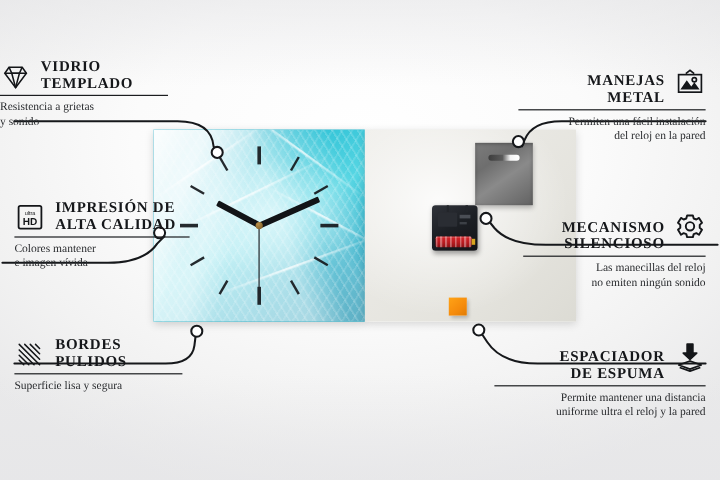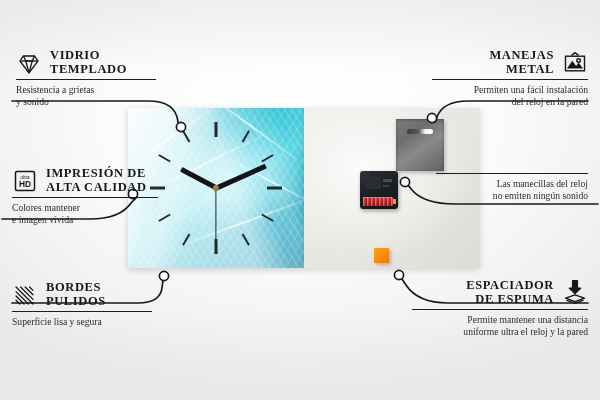--- a/index.html
+++ b/index.html
@@ -220,21 +220,21 @@
   .title {
     font-family: "Liberation Serif", serif;
     font-size: 12.5px;
     font-weight: bold;
     letter-spacing: 0.6px;
     color: #15171a;
     line-height: 14px;
     white-space: pre-line;
     text-transform: uppercase;
   }
-  .callout.right .title { text-align: right; }
+  .callout.right .title { text-align: right; margin-top: 12px; }
   .rule {
     height: 1.4px;
     background: #1b1d20;
     margin: 3px 0 4px 0;
   }
   .desc {
     font-family: "Liberation Serif", serif;
     font-size: 9.6px;
     color: #2a2c2f;
     line-height: 11.4px;
@@ -336,21 +336,21 @@
     <g fill="#ffffff" stroke="#16181b" stroke-width="1.7">
       <circle cx="181" cy="127" r="4.6"></circle>
       <circle cx="133" cy="194" r="4.6"></circle>
       <circle cx="164" cy="276" r="4.6"></circle>
       <circle cx="432" cy="118" r="4.6"></circle>
       <circle cx="405" cy="182" r="4.6"></circle>
       <circle cx="399" cy="275" r="4.6"></circle>
     </g>
   </svg>
 
-  <div class="callout left" style="left:16px; top:48px; width:140px;">
+  <div class="callout left" style="left:0; top:48px; width:140px;">
     <div class="head">
       <span class="icon-box">
         <svg width="26" height="22" viewBox="0 0 26 22">
           <g fill="none" stroke="#141619" stroke-width="1.3">
             <path d="M4,8 L13,20 L22,8 L18.5,3 L7.5,3 Z"></path>
             <path d="M4,8 L22,8"></path>
             <path d="M7.5,3 L9.8,8 L13,20"></path>
             <path d="M18.5,3 L16.2,8 L13,20"></path>
             <path d="M9.8,8 L16.2,8"></path>
           </g>
@@ -417,20 +417,35 @@
           </g>
         </svg>
       </span>
     </div>
     <div class="rule"></div>
     <div class="desc">Permiten una fácil instalación
 del reloj en la pared</div>
   </div>
 
   <div class="callout right" style="right:12px; top:170px; width:152px;">
+    <div class="head">
+      <span class="title">MECANISMO
+SILENCIOSO</span>
+      <span class="icon-box">
+        <svg width="26" height="26" viewBox="0 0 26 26">
+          <g fill="none" stroke="#141619" stroke-width="1.6" stroke-linejoin="round">
+            <path d="M10.6,2.6 L15.4,2.6 L16.1,5.1 L18.3,5.9 L20.5,4.6 L23,8.7 L21.1,10.4 L21.1,12.8
+                     L23,14.5 L20.5,18.6 L18.3,17.3 L16.1,18.1 L15.4,20.6 L10.6,20.6 L9.9,18.1
+                     L7.7,17.3 L5.5,18.6 L3,14.5 L4.9,12.8 L4.9,10.4 L3,8.7 L5.5,4.6 L7.7,5.9
+                     L9.9,5.1 Z"></path>
+            <circle cx="13" cy="11.6" r="3.5"></circle>
+          </g>
+        </svg>
+      </span>
+    </div>
     <div class="rule"></div>
     <div class="desc">Las manecillas del reloj
 no emiten ningún sonido</div>
   </div>
 
   <div class="callout right" style="right:12px; top:278px; width:176px;">
     <div class="head">
       <span class="title">ESPACIADOR
 DE ESPUMA</span>
       <span class="icon-box">

